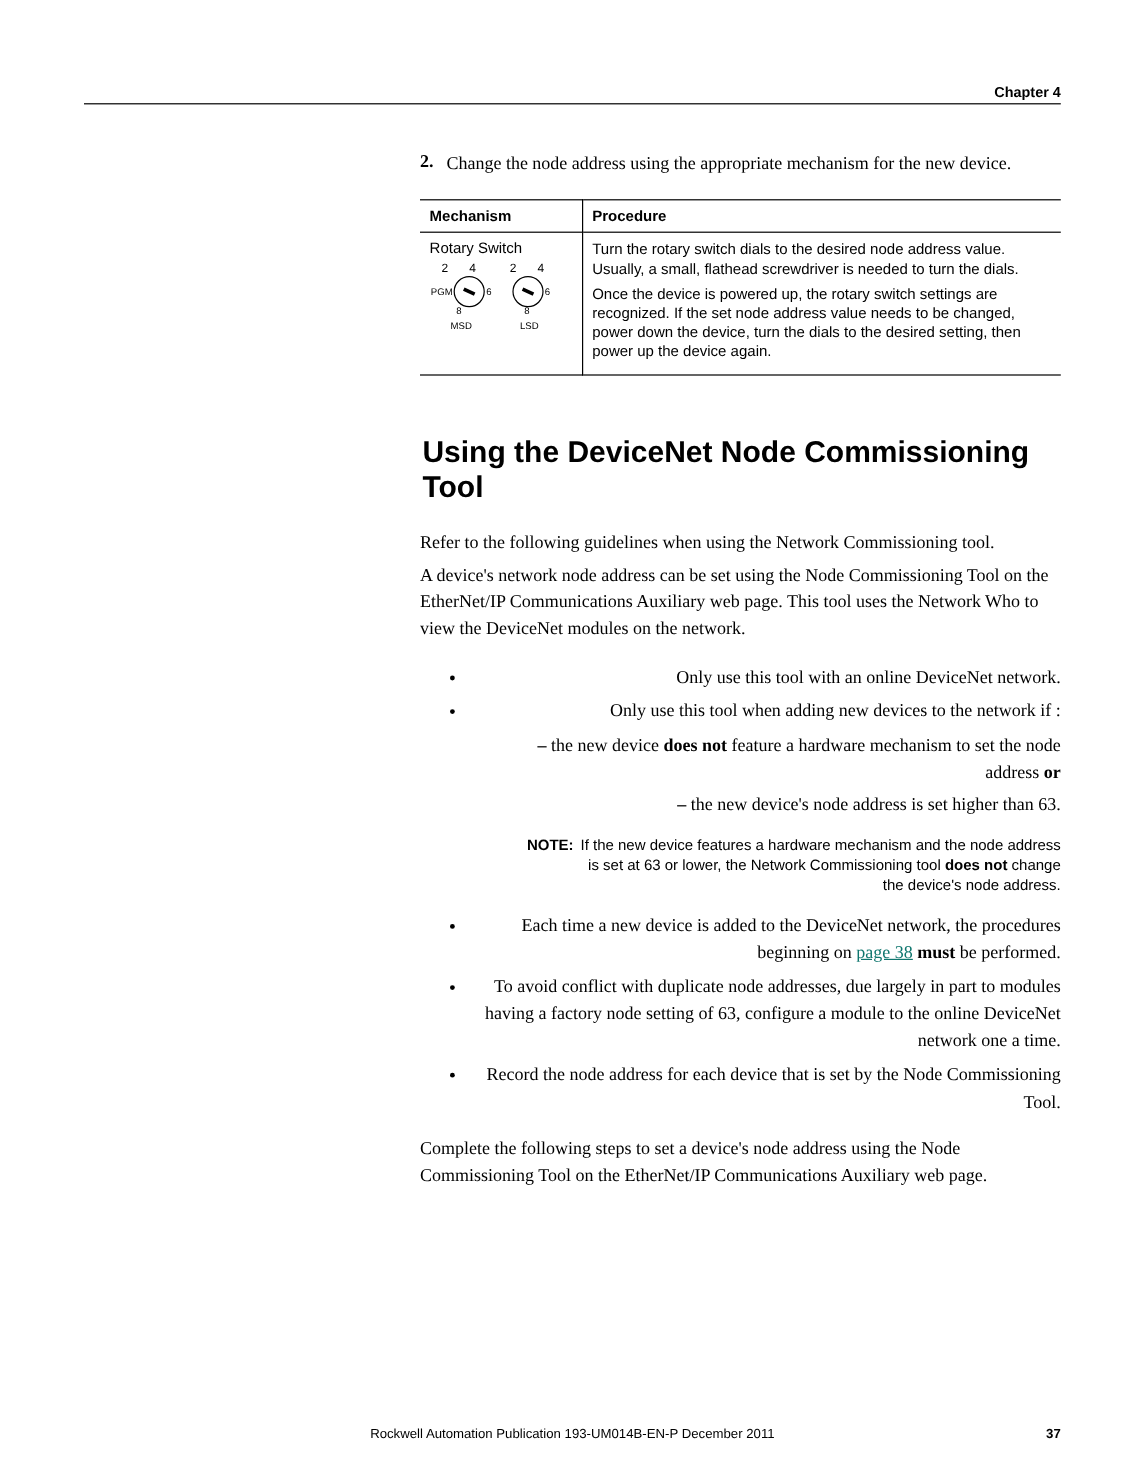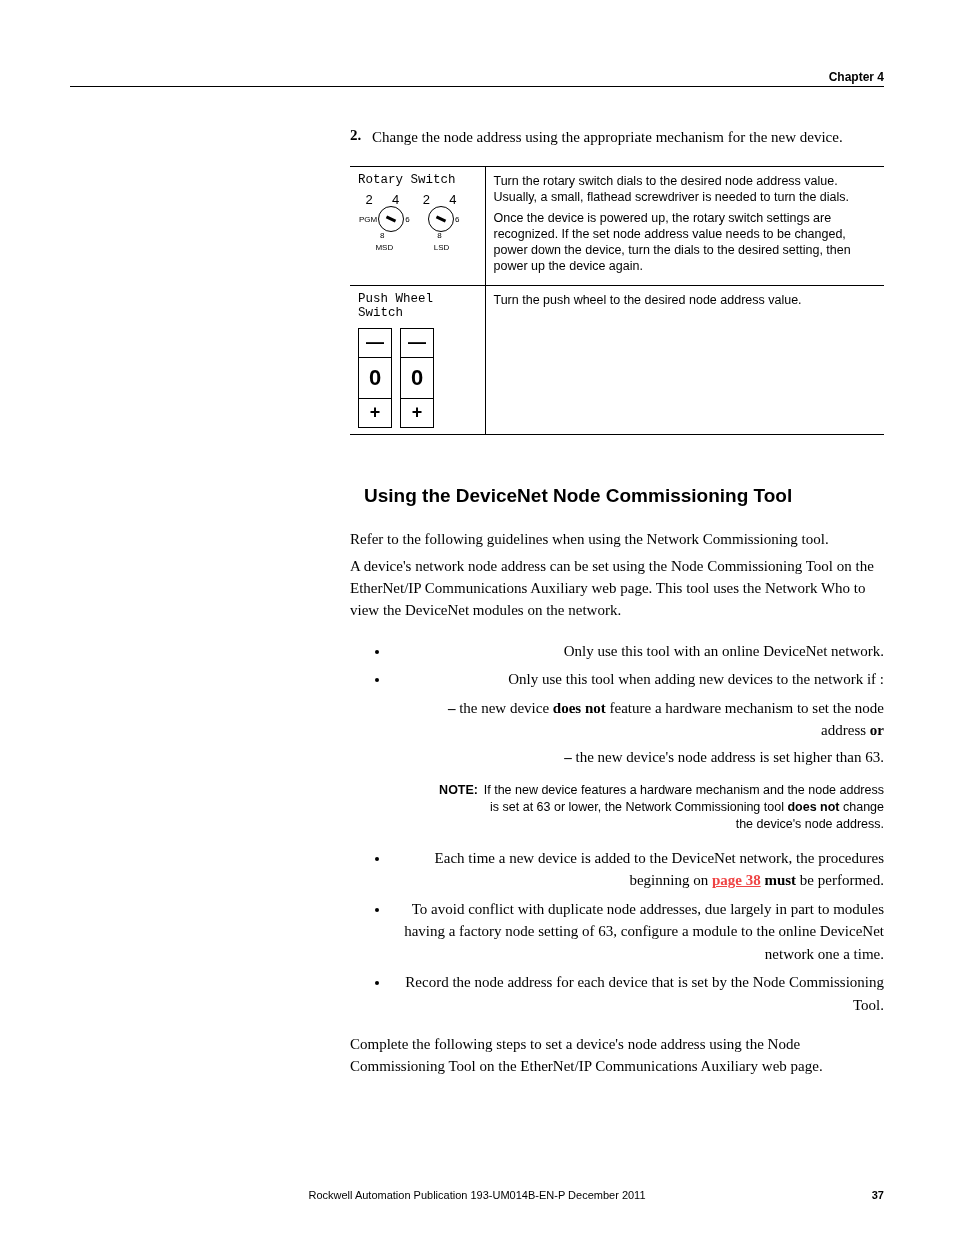--- a/index.html
+++ b/index.html
@@ -58,31 +58,31 @@
     padding: 6px 8px;
     vertical-align: top;
     text-align: left;
   }
   table.mech th { font-weight: bold; }
   table.mech col.c1 { width: 135px; }
   .mech-col-sep {
     border-right: 1px solid #000;
   }
   .cell-title {
-    font-family: Liberation Mono, monospace;
+    font-family: Liberation Sans, sans-serif;
     font-size: 12.5px;
     margin-bottom: 6px;
   }
   .rotary-graphic {
     display: flex;
     gap: 12px;
     margin-top: 2px;
   }
   .rotary-item { text-align: center; }
-  .dial-tick-top { font-size: 13px; letter-spacing: 4px; line-height: 1; }
+  .dial-tick-top { font-size: 10px; letter-spacing: 4px; line-height: 1; }
   .dial-tick-bot { font-size: 8px; letter-spacing: 4px; line-height: 1; }
   .dial-row { display:flex; align-items:center; justify-content:flex-end; }
   .dial-label-side { font-size: 8px; padding: 0 1px; }
   .dial {
     width: 24px; height: 24px;
     border: 1.5px solid #000;
     border-radius: 50%;
     position: relative;
     background: #fff;
   }
@@ -121,22 +121,22 @@
   .push .digit {
     font-size: 22px; font-weight: bold; height: 40px;
   }
   .push .plus {
     font-size: 18px; font-weight: bold;
   }
   .proc p { margin: 0 0 4px 0; line-height: 1.3; }
   h2.section {
     font-family: Arial, Helvetica, sans-serif;
     font-weight: bold;
-    font-size: 19px;
-    margin: 0 0 22px 14px;
+    font-size: 25px;
+    margin: 0 0 22px 2px;
   }
   p.body {
     font-size: 15px;
     line-height: 1.45;
     margin: 0 0 18px 0;
   }
   ul.b1 {
     margin: 0 0 10px 0;
     padding-left: 40px;
     font-size: 15px;
@@ -156,21 +156,21 @@
   ul.b2 > li { margin-bottom: 4px; }
   .note-block {
     display: flex;
     margin: 14px 0 14px 38px;
     font-family: Arial, Helvetica, sans-serif;
     font-size: 12.5px;
     line-height: 1.35;
   }
   .note-label { font-weight: bold; width: 50px; flex-shrink: 0; }
   .note-text { }
-  .link { color: #ef4444; text-decoration: underline; font-weight: bold; margin-top: 24px; }
+  .link { color: #0f766e; text-decoration: underline; font-weight: normal; margin-top: 24px; }
   .footer {
     position: absolute;
     bottom: 34px;
     left: 70px;
     right: 70px;
     font-family: Arial, Helvetica, sans-serif;
     font-size: 11px;
     text-align: center;
   }
   .footer .pg {
@@ -192,20 +192,24 @@
       <div class="step-num">2.</div>
       <div class="step-text">Change the node address using the appropriate mechanism for the new device.</div>
     </div>
 
     <table class="mech">
       <colgroup>
           <col class="c1">
           <col>
         </colgroup>
       <tbody>
+          <tr>
+        <th class="mech-col-sep">Mechanism</th>
+        <th>Procedure</th>
+      </tr>
       <tr>
         <td class="mech-col-sep">
           <div class="cell-title">Rotary Switch</div>
           <div class="rotary-graphic">
             <div class="rotary-item">
               <div class="dial-tick-top"><span>2</span>&nbsp;&nbsp;<span>4</span></div>
               <div class="dial-row">
                 <span class="dial-label-side">PGM</span>
                 <span class="dial"></span>
                 <span class="dial-label-side">6</span>
@@ -223,40 +227,20 @@
               <div class="dial-tick-bot">&nbsp;<span>8</span>&nbsp;</div>
               <div class="dial-sub">LSD</div>
             </div>
           </div>
         </td>
         <td class="proc">
           <p>Turn the rotary switch dials to the desired node address value. Usually, a small, flathead screwdriver is needed to turn the dials.</p>
           <p>Once the device is powered up, the rotary switch settings are recognized. If the set node address value needs to be changed, power down the device, turn the dials to the desired setting, then power up the device again.</p>
         </td>
       </tr>
-      <tr>
-        <td class="mech-col-sep">
-          <div class="cell-title">Push Wheel Switch</div>
-          <div class="push-col">
-            <div class="push">
-              <div class="seg minus">—</div>
-              <div class="seg digit">0</div>
-              <div class="seg plus">+</div>
-            </div>
-            <div class="push">
-              <div class="seg minus">—</div>
-              <div class="seg digit">0</div>
-              <div class="seg plus">+</div>
-            </div>
-          </div>
-        </td>
-        <td class="proc vmid">
-          <p>Turn the push wheel to the desired node address value.</p>
-        </td>
-      </tr>
     </tbody>
       </table>
 
     <h2 class="section">Using the DeviceNet Node Commissioning Tool</h2>
 
     <p class="body" style="margin-bottom:6px;">Refer to the following guidelines when using the Network Commissioning tool.</p>
     <p class="body">A device's network node address can be set using the Node Commissioning Tool on the EtherNet/IP Communications Auxiliary web page. This tool uses the Network Who to view the DeviceNet modules on the network.</p>
 
     <ul class="b1">
       <li>Only use this tool with an online DeviceNet network.</li>

